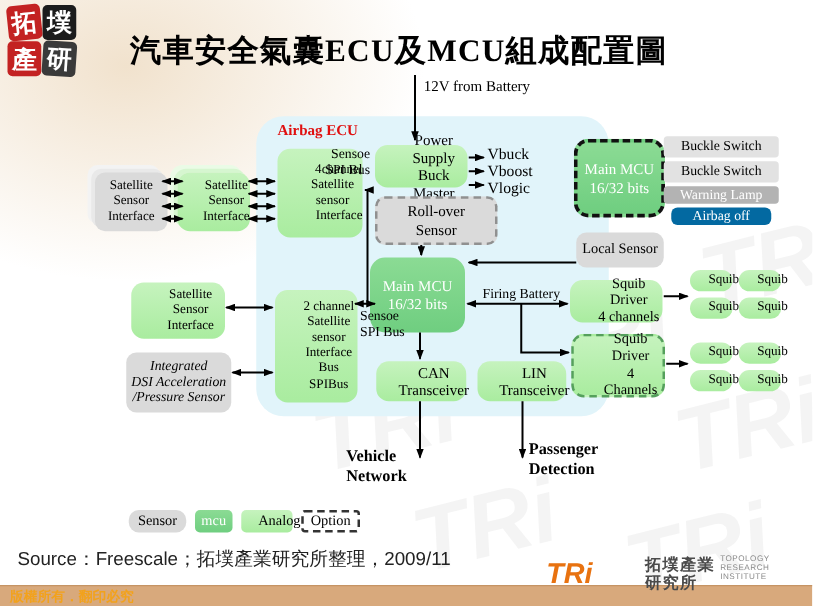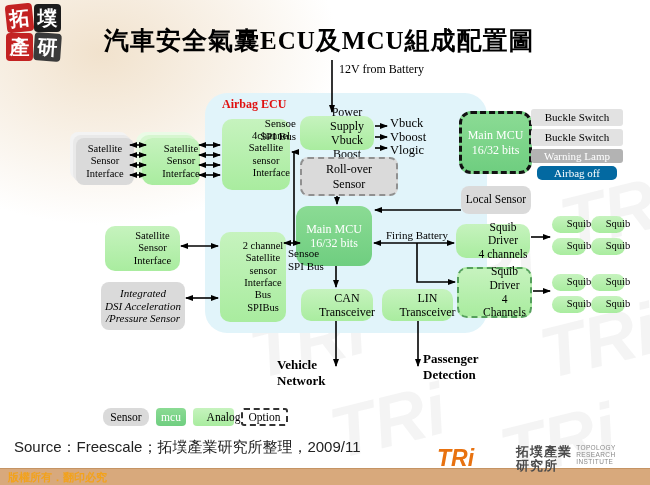--- a/index.html
+++ b/index.html
@@ -114,21 +114,21 @@
     <span>Interface</span>
   </div>
 
   <div class="box green" style="left:222px;top:119px;width:68px;height:71px;font-size:10.5px;align-items:flex-end;">
     <span>4channel</span>
     <span>Satellite sensor</span>
     <span>Interface</span>
   </div>
   <div class="box green" style="left:300px;top:116px;width:74px;height:34px;font-size:12px;">
     <span>Power Supply</span>
-    <span>Vbuck Boost</span>
+    <span>Buck Master</span>
   </div>
   <div class="box gray dash-gray" style="left:300px;top:157px;width:98px;height:39px;font-size:12px;">
     <span>Roll-over</span>
     <span>Sensor</span>
   </div>
   <div class="box dgreen" style="left:296px;top:206px;width:76px;height:60px;font-size:12px;">
     <span>Main MCU</span>
     <span>16/32 bits</span>
   </div>
   <div class="box dgreen dash-black" style="left:459px;top:111px;width:73px;height:63px;font-size:12px;">

